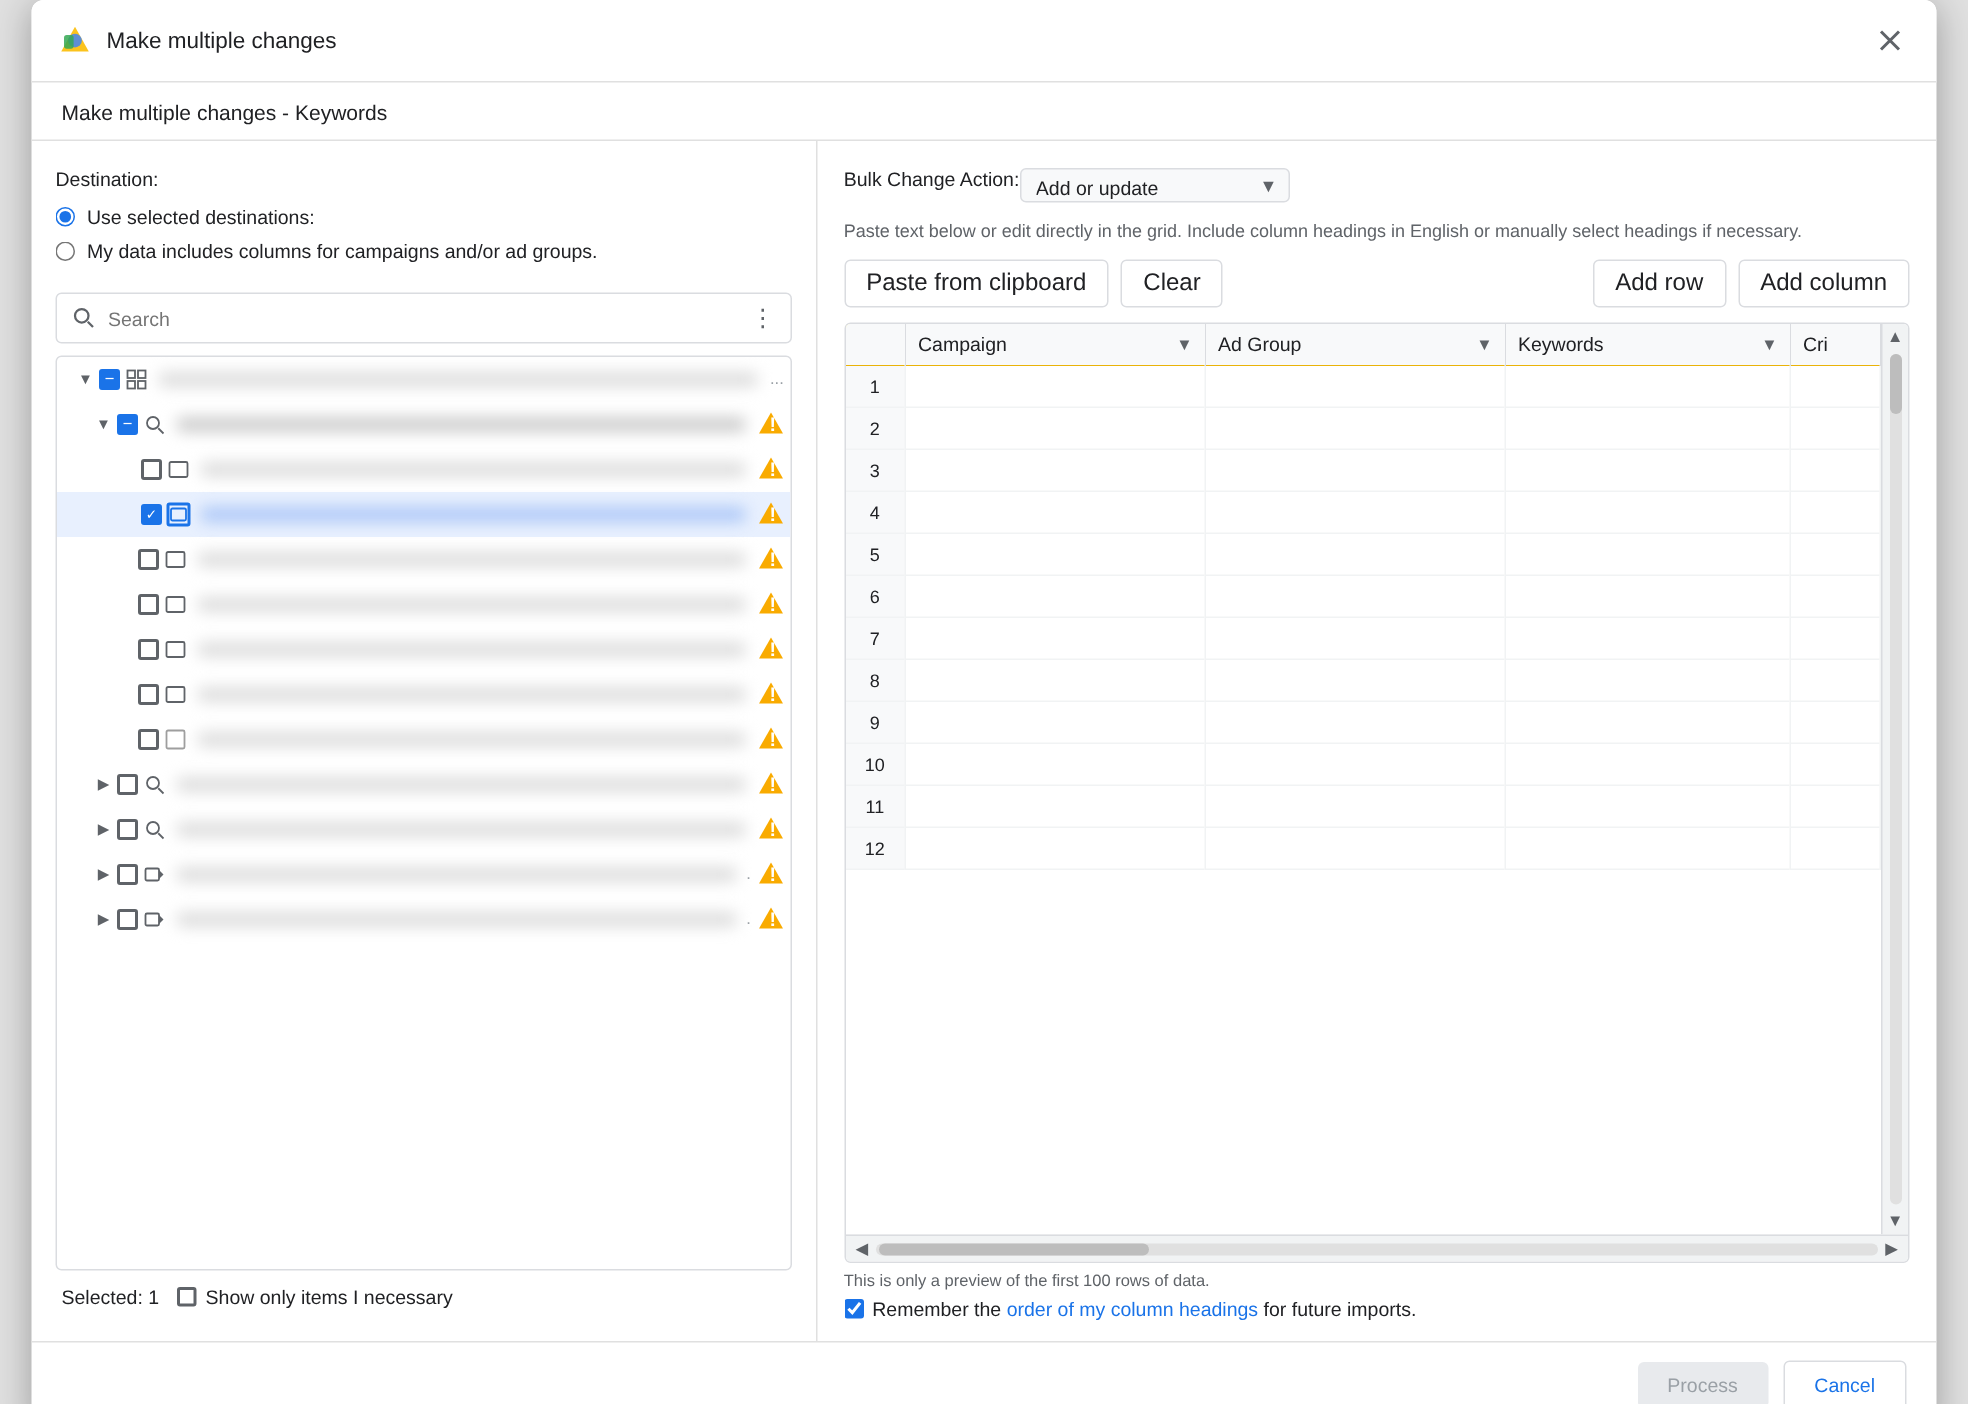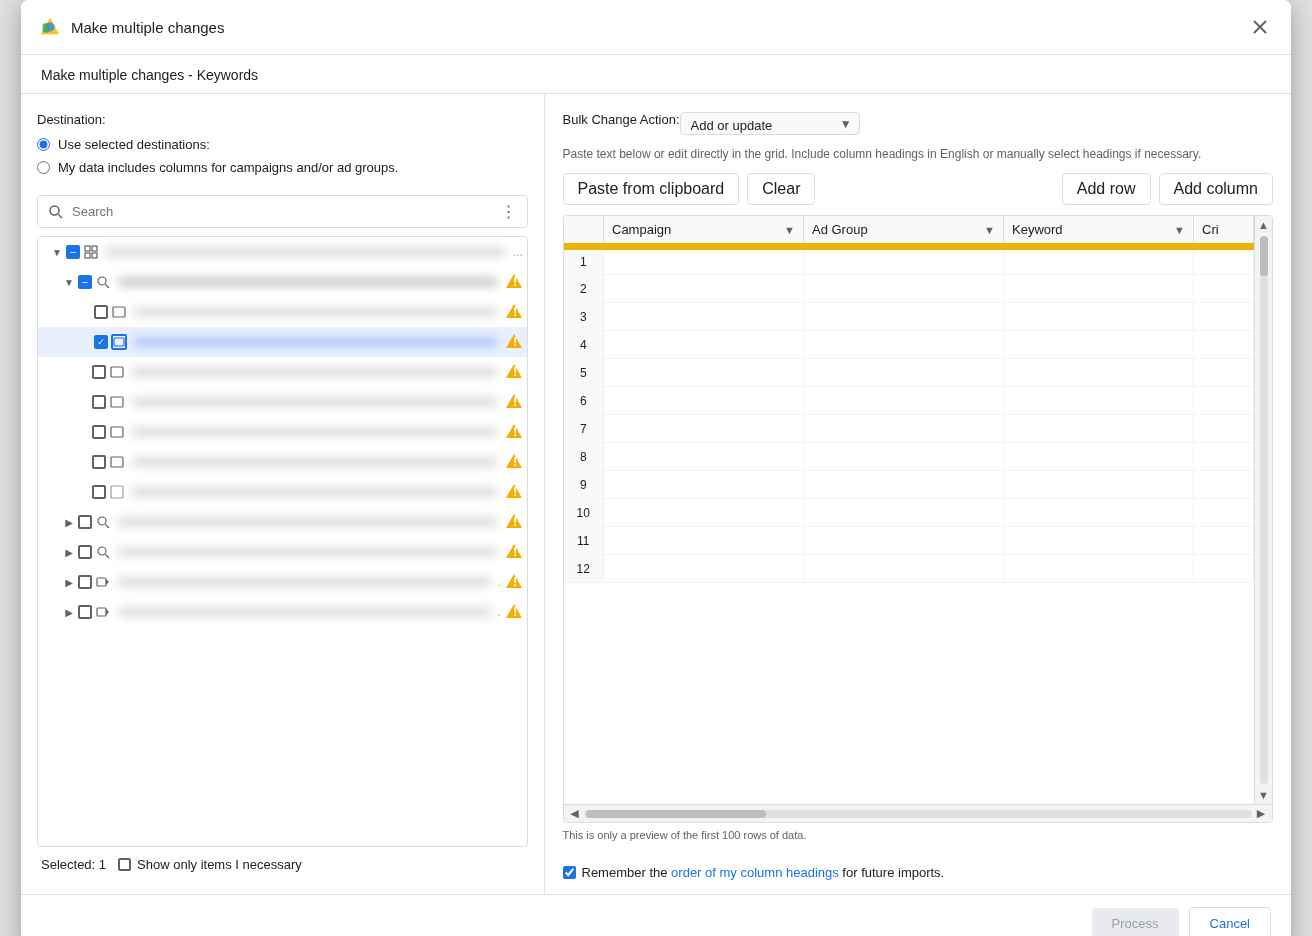--- a/index.html
+++ b/index.html
@@ -298,21 +298,21 @@
     }
 
     .grid-table {
       width: 100%;
       border-collapse: collapse;
       table-layout: fixed;
     }
 
     .grid-table thead tr {
       background: #fef9c3;
-      border-bottom: 7px solid #eab308;
+      border-bottom: 1px solid #eab308;
     }
 
     .grid-table thead th {
       padding: 6px 8px;
       text-align: left;
       font-weight: 500;
       font-size: 12px;
       color: #202124;
       border-right: 1px solid #dadce0;
       white-space: nowrap;
@@ -423,21 +423,21 @@
     .grid-main-area {
       display: flex;
       flex: 1;
       overflow: hidden;
     }
 
     .preview-text {
       font-size: 11px;
       color: #5f6368;
       margin-top: 6px;
-      margin-bottom: 20px;
+      margin-bottom: 1px;
     }
 
     .remember-row {
       display: flex;
       align-items: center;
       gap: 6px;
       margin-top: 4px;
       font-size: 12px;
       color: #202124;
     }
@@ -787,21 +787,21 @@
                     </div>
                   </th>
                   <th class="th-adgroup">
                     <div class="th-with-arrow">
                       <span>Ad Group</span>
                       <span style="color:#5f6368;font-size:11px;">▼</span>
                     </div>
                   </th>
                   <th class="th-keyword">
                     <div class="th-with-arrow">
-                      <span>Keyword</span>
+                      <span>Keywords</span>
                       <span style="color:#5f6368;font-size:11px;">▼</span>
                     </div>
                   </th>
                   <th class="th-criterion">
                     <div class="th-with-arrow">
                       <span>Cri</span>
                     </div>
                   </th>
                 </tr>
               </thead>

